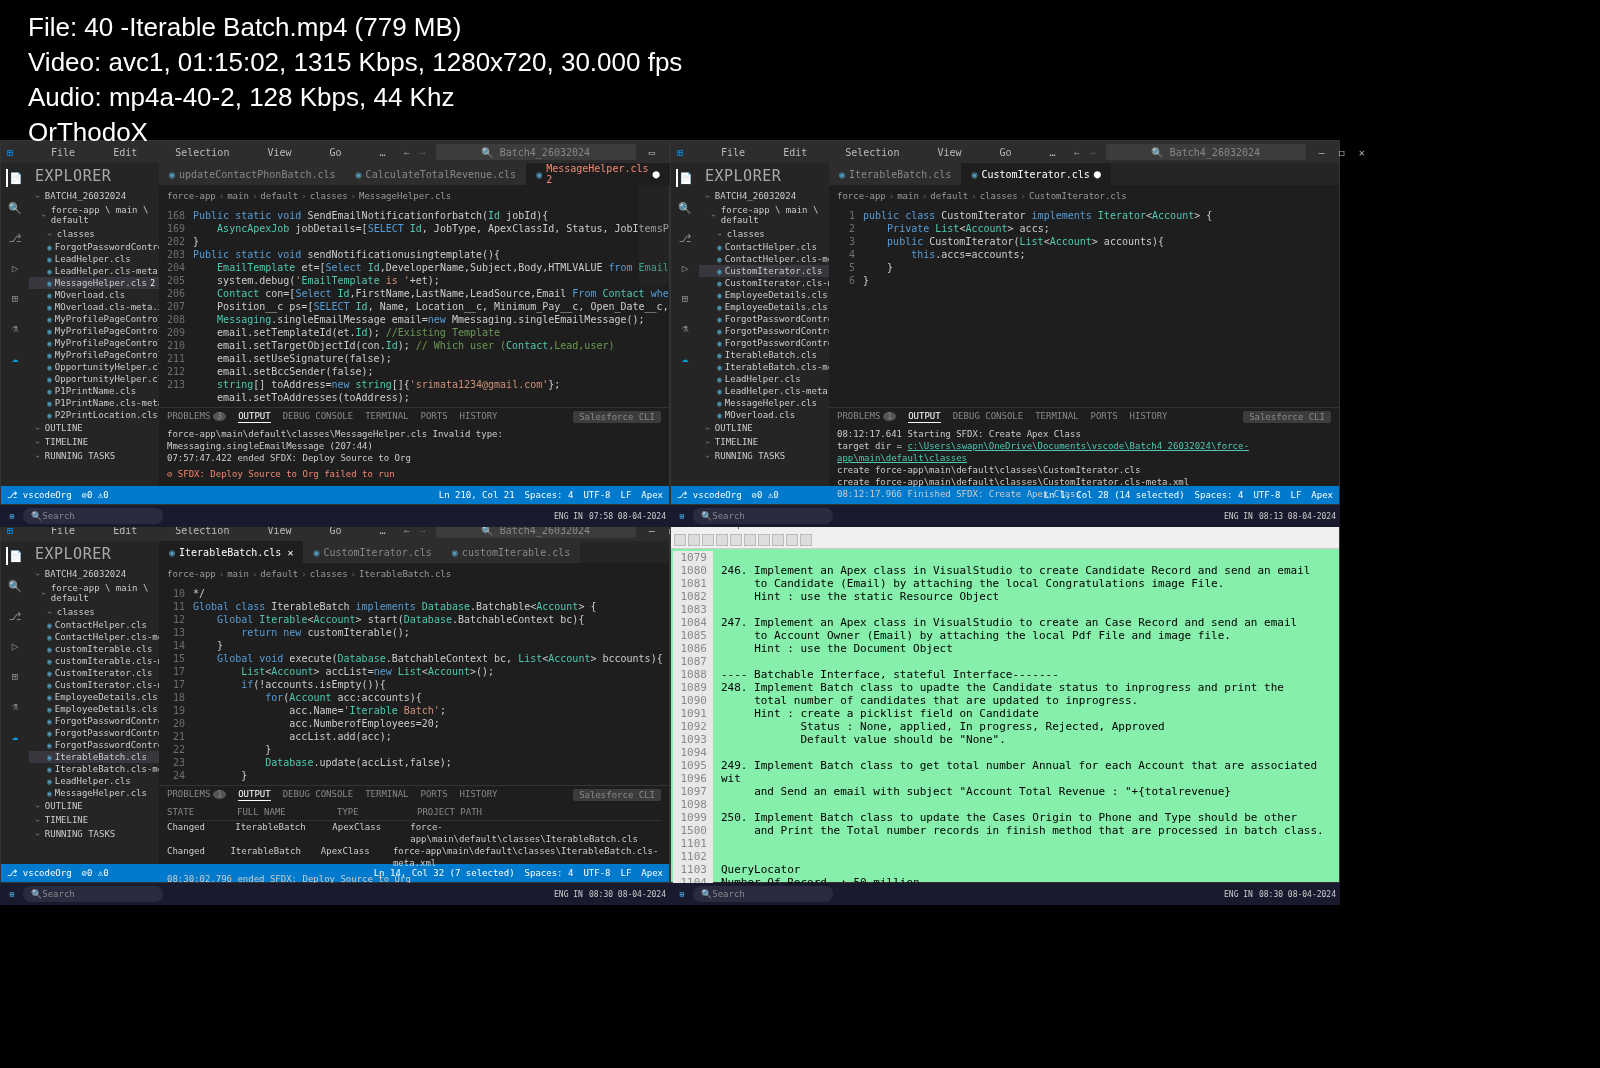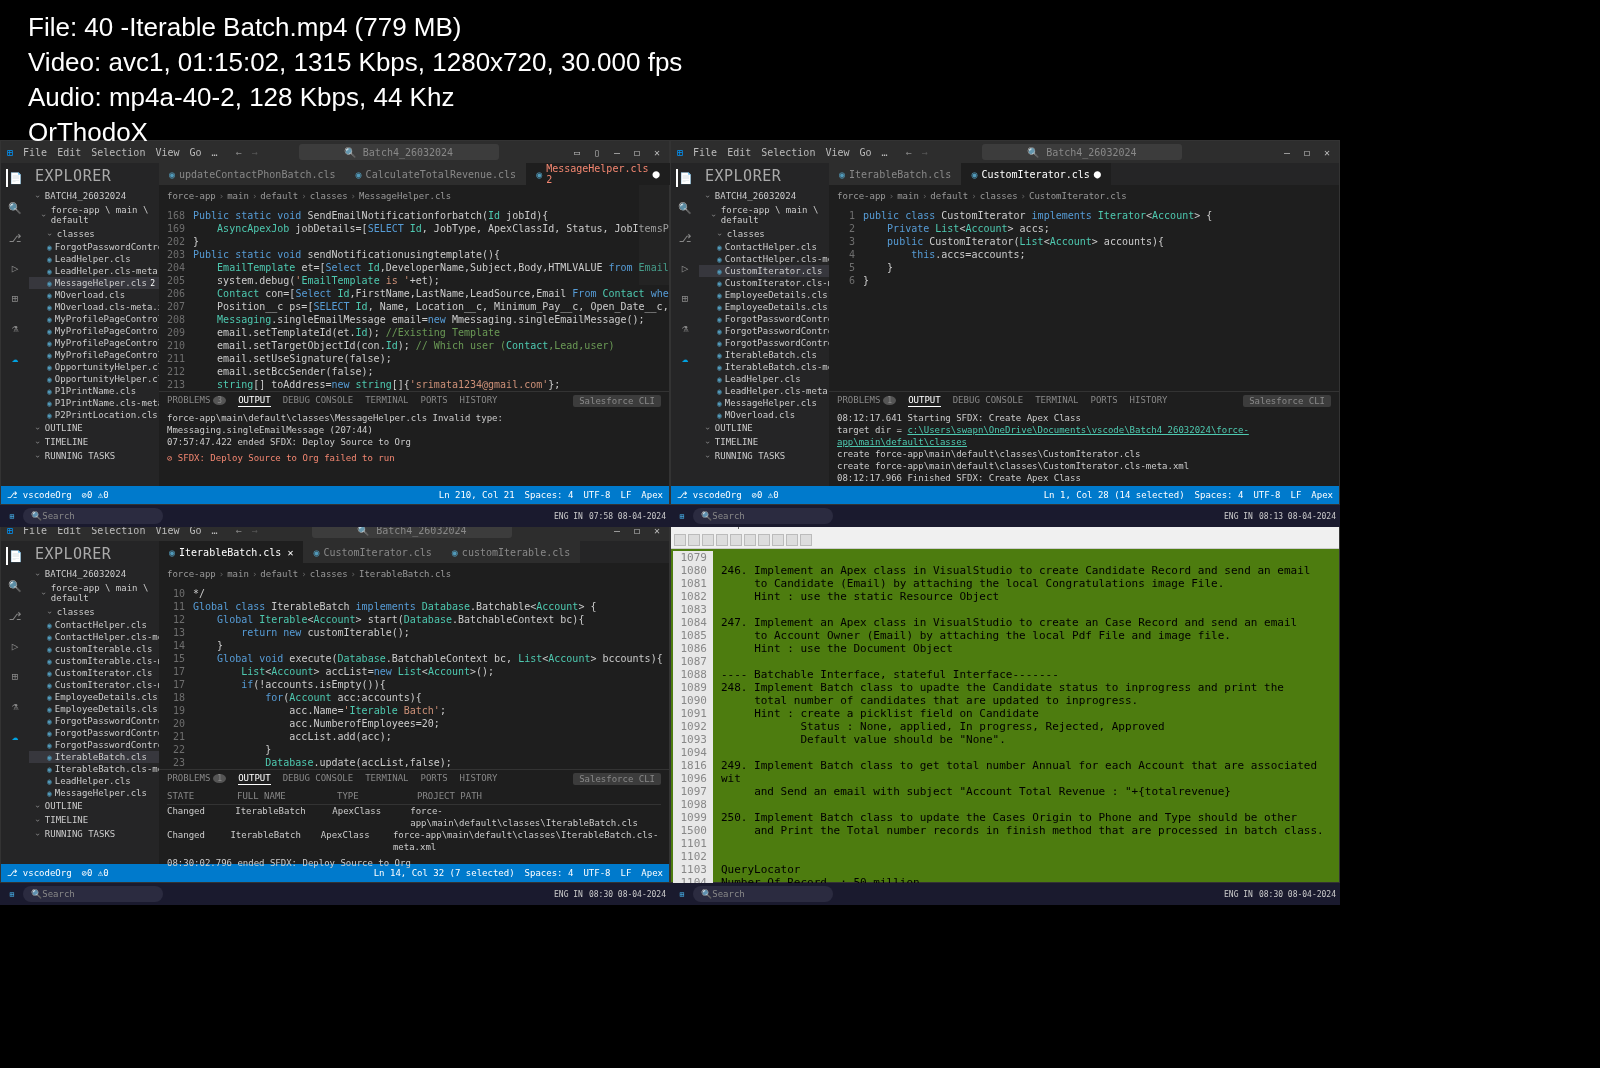--- a/index.html
+++ b/index.html
@@ -3,23 +3,23 @@
 <meta charset="utf-8">
 <style>
 * { margin:0; padding:0; box-sizing:border-box; }
 body { background:#000; font-family:'Segoe UI',Consolas,monospace; width:1600px; height:1068px; overflow:hidden; font-size:11px; color:#ccc; }
 .overlay { position:absolute; top:0; left:0; color:#fff; font-size:26px; padding:10px 28px; z-index:100; line-height:1.35; font-family:Arial; }
 .overlay .ln { white-space:pre; }
 .quad { position:absolute; background:#1e1e1e; border:1px solid #333; }
 .q1 { top:140px; left:0; width:670px; height:365px; }
 .q2 { top:140px; left:670px; width:670px; height:365px; }
 .q3 { top:518px; left:0; width:670px; height:365px; }
-.q4 { top:518px; left:670px; width:670px; height:365px; background:#4d7c0f; }
+.q4 { top:518px; left:670px; width:670px; height:365px; background:#86efac; }
 .titlebar { height:22px; background:#2d2d2d; display:flex; align-items:center; padding:0 6px; gap:10px; font-size:10px; color:#bbb; }
-.titlebar .menuitem { cursor:pointer; }
+.titlebar .menuitem { cursor:pointer;margin-left:28px; }
 .titlebar .search { flex:0 0 200px; margin:0 auto; background:#3c3c3c; border-radius:3px; height:16px; display:flex; align-items:center; justify-content:center; color:#888; }
 .titlebar .wincontrols { margin-left:auto; display:flex; gap:8px; }
 .titlebar .wc { width:12px; height:12px; display:flex; align-items:center; justify-content:center; }
 .body { display:flex; height:calc(100% - 40px); }
 .actbar { width:28px; background:#252526; display:flex; flex-direction:column; align-items:center; padding-top:6px; gap:12px; }
 .actbar .ai { width:18px; height:18px; color:#888; display:flex; align-items:center; justify-content:center; }
 .actbar .ai.active { color:#fff; border-left:2px solid #fff; }
 .sidebar { width:130px; background:#252526; font-size:10px; overflow:hidden; }
 .sidebar .hdr { padding:4px 6px; color:#aaa; text-transform:uppercase; font-size:15px; letter-spacing:.5px; }
 .sidebar .sec { padding:2px 6px; color:#ccc; font-size:9px; display:flex; align-items:center; gap:3px; }
@@ -34,21 +34,21 @@
 .tab.active { background:#1e1e1e; color:#fff; }
 .tab .mod { color:#fff; font-size:12px; }
 .tab.err { color:#f48771; }
 .breadcrumb { padding:6px 8px; font-size:9px; color:#999; }
 .breadcrumb .bc { color:#999; }
 .breadcrumb .sep { margin:0 3px; color:#666; }
 .code { flex:1; display:flex; font-family:Consolas,monospace; font-size:10px; overflow:hidden; padding-top:2px; }
 .gutter { width:34px; text-align:right; padding-right:8px; color:#6e6e6e; line-height:13px; }
 .lines { flex:1; line-height:13px; white-space:pre; overflow:hidden; }
 .k { color:#569cd6; } .s { color:#ce9178; } .c { color:#6a9955; } .t { color:#4ec9b0; }
-.panel { height:95px; border-top:1px solid #333; background:#1e1e1e; font-size:9px; }
+.panel { height:79px; border-top:1px solid #333; background:#1e1e1e; font-size:9px; }
 .ptabs { display:flex; gap:12px; padding:3px 8px; color:#888; }
 .ptab { cursor:pointer; text-transform:uppercase; font-size:9px; }
 .ptab.active { color:#fff; border-bottom:1px solid #fff; }
 .ptab .badge { background:#555; border-radius:50%; padding:0 4px; font-size:8px; margin-left:3px; }
 .pselect { margin-left:auto; background:#3c3c3c; padding:1px 6px; border-radius:2px; font-size:9px; }
 .pbody { padding:2px 8px; font-family:Consolas,monospace; font-size:9px; color:#ccc; line-height:12px; overflow:hidden; }
 .pbody .err { color:#f48771; }
 .pbody .lnk { color:#4ec9b0; text-decoration:underline; }
 .statusbar { height:18px; background:#007acc; display:flex; align-items:center; padding:0 6px; font-size:9px; color:#fff; gap:10px; }
 .statusbar .si { white-space:nowrap; }
@@ -449,21 +449,21 @@
         <div>1085</div>
         <div>1086</div>
         <div>1087</div>
         <div>1088</div>
         <div>1089</div>
         <div>1090</div>
         <div>1091</div>
         <div>1092</div>
         <div>1093</div>
         <div>1094</div>
-        <div>1816</div>
+        <div>1095</div>
         <div>1096</div>
         <div>1097</div>
         <div>1098</div>
         <div>1099</div>
         <div>1500</div>
         <div>1101</div>
         <div>1102</div>
         <div>1103</div>
         <div>1104</div>
       </div>

